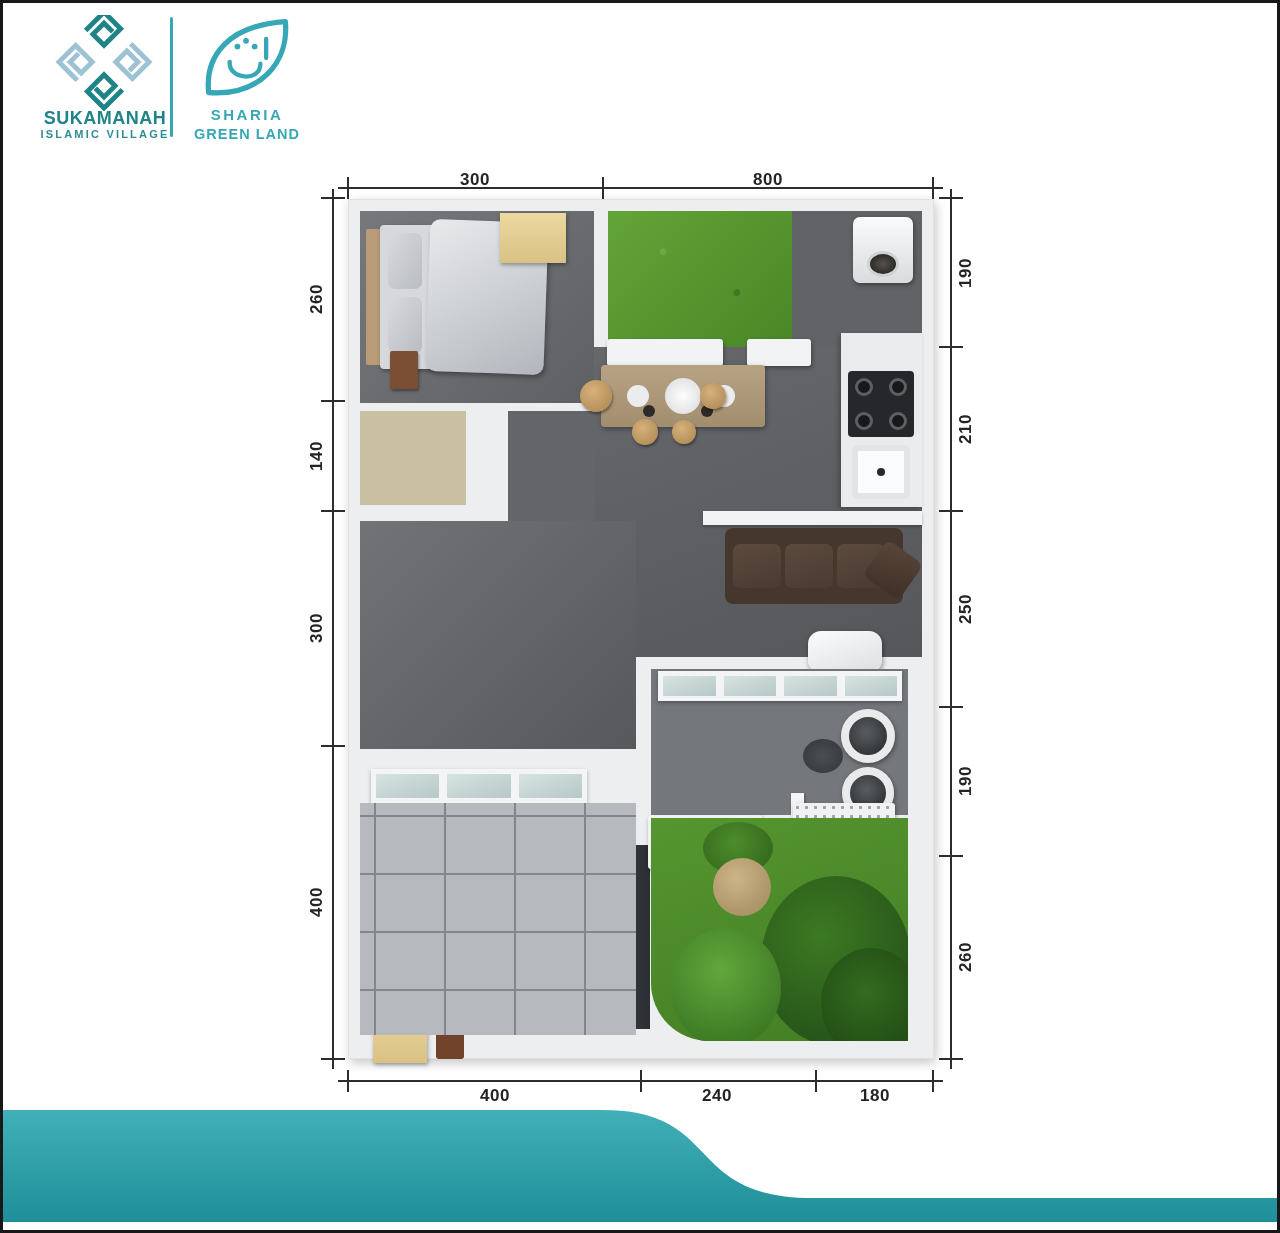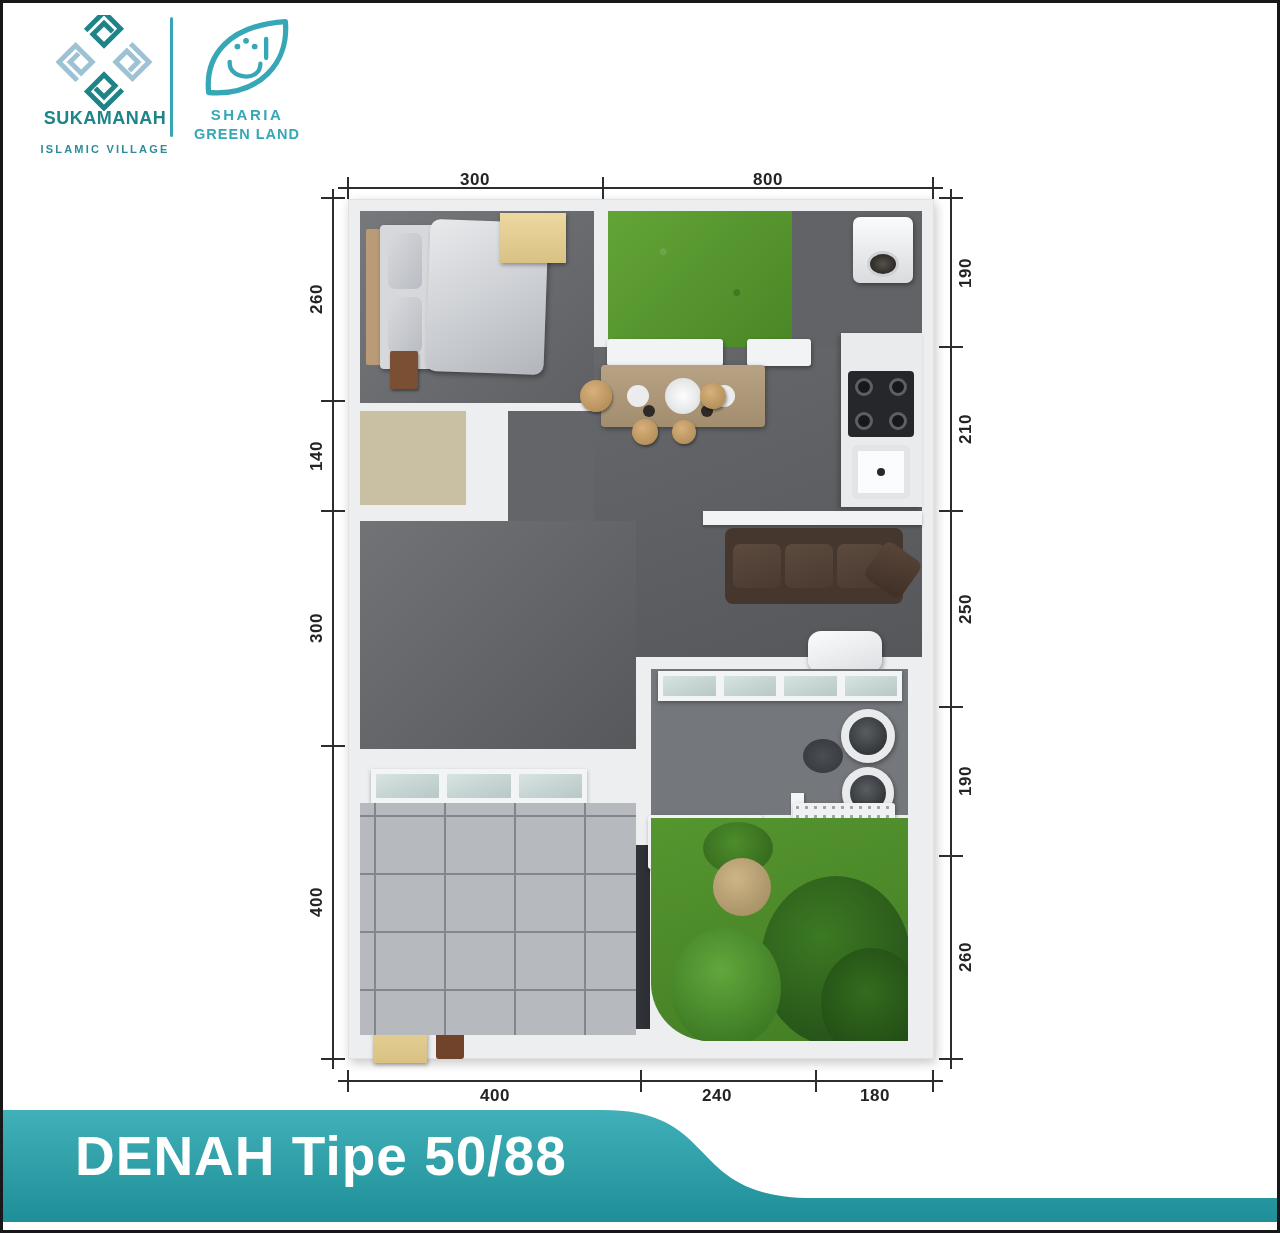--- a/index.html
+++ b/index.html
@@ -8,21 +8,21 @@
     --dim-line:#2c2d2e; --wall:#eceef0; --floor-dark:#5d5f62; --floor-light:#b6b9bd; --grass:#569432;
   }
   *{box-sizing:border-box}
   body{margin:0;background:#888;font-family:"Liberation Sans",sans-serif}
   .page{position:relative;width:1280px;height:1233px;background:#fff;border:3px solid #17181a;overflow:hidden}
 
   
   .logo-knot{position:absolute;left:42px;top:12px;width:118px;height:96px}
   .suk-text{position:absolute;left:14px;top:106px;width:176px;text-align:center}
   .suk-title{font-size:18px;font-weight:bold;letter-spacing:.5px;color:var(--logo-dark);line-height:1}
-  .suk-sub{font-size:11px;font-weight:bold;letter-spacing:2.2px;color:#2c8d99;margin-top:16px}
+  .suk-sub{font-size:11px;font-weight:bold;letter-spacing:2.2px;color:#2c8d99;margin-top:1px}
   .logo-divider{position:absolute;left:167px;top:14px;width:3px;height:120px;background:var(--sharia-teal);border-radius:2px}
   .logo-leaf{position:absolute;left:198px;top:12px;width:92px;height:86px}
   .sharia-text{position:absolute;left:185px;top:104px;width:118px;text-align:center}
   .sharia-1{font-size:15px;font-weight:bold;letter-spacing:2.5px;color:var(--sharia-teal);line-height:1}
   .sharia-2{font-size:14.5px;font-weight:bold;letter-spacing:1px;color:var(--sharia-teal);margin-top:4px}
 
   
   .dims-svg{position:absolute;left:0;top:0;width:1280px;height:1233px;pointer-events:none}
   .dim-label{position:absolute;transform:translate(-50%,-50%);font-size:17px;font-weight:bold;color:#232425;letter-spacing:.5px;white-space:nowrap}
   .dim-label.v{transform:translate(-50%,-50%) rotate(-90deg)}
@@ -304,15 +304,14 @@
 
   <svg class="banner" viewBox="0 0 1274 112" preserveAspectRatio="none">
     <defs>
       <linearGradient id="bgrad" x1="0" y1="0" x2="0" y2="1">
         <stop offset="0" class="st-top"></stop>
           <stop offset="1" class="st-bot"></stop>
       </linearGradient>
     </defs>
     <path d="M0,0 L600,0 C720,0 680,88 810,88 L1274,88 L1274,112 L0,112 Z" fill="url(#bgrad)"></path>
   </svg>
-  <div class="banner-title">DENAH Tipe 50/88</div>
 
 </div>
 
 </body></html>

